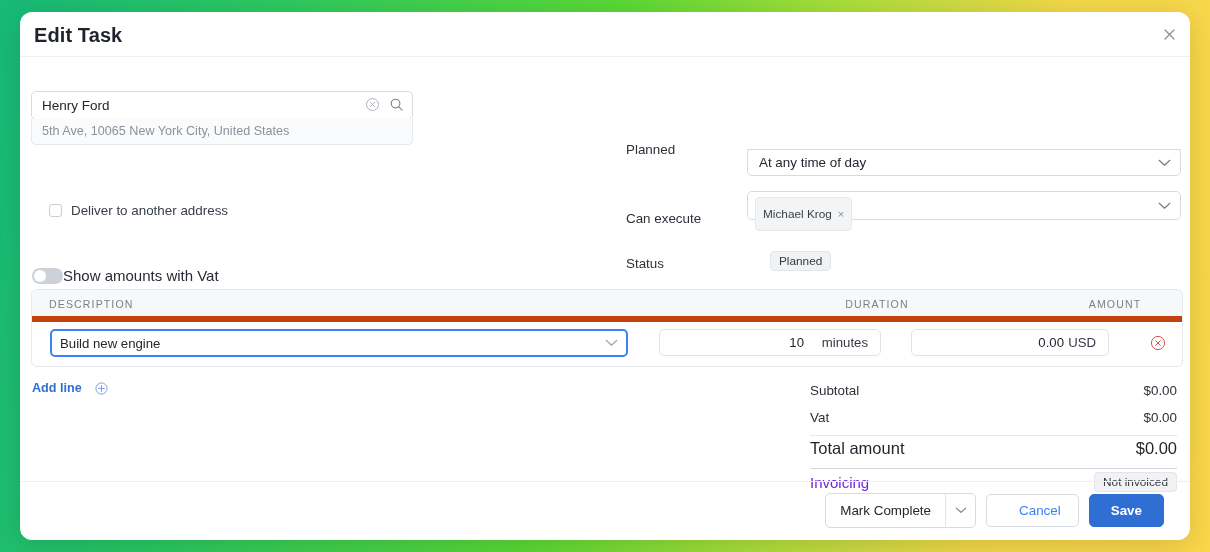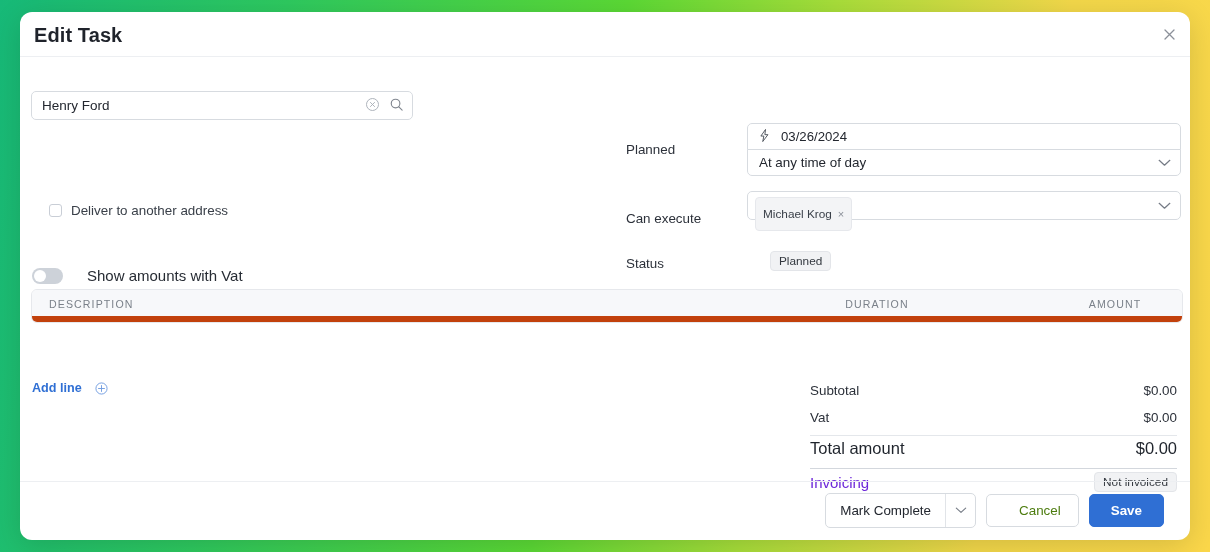--- a/index.html
+++ b/index.html
@@ -140,21 +140,21 @@
     font-size: 13.4px;
     color: #3a4049;
   }
 
   .vatrow {
     position: absolute;
     left: 12px;
     top: 210px;
     display: flex;
     align-items: center;
-    gap: 24px;
+    gap: 0;
     cursor: pointer;
   }
   .toggle {
     width: 31px;
     height: 16px;
     border-radius: 9px;
     background: #cdd2d9;
     position: relative;
     flex: none;
   }
@@ -462,21 +462,21 @@
     align-items: center;
     padding: 0 17px;
     border-radius: 5px;
     font-size: 13.4px;
     cursor: pointer;
     box-sizing: border-box;
   }
   .btn-cancel {
     border: 1px solid #d7dbe0;
     background: #fff;
-    color: #4d7c0f;
+    color: #3b82f6;
     padding-left: 32px;
   }
   .btn-save {
     background: #2f6fd4;
     color: #fff;
     border: 1px solid #2f6fd4;
     font-weight: 600;
     padding: 0 21px;
   }
 </style>
@@ -507,44 +507,39 @@
             </svg>
           </span>
           <span class="ico-search">
             <svg width="15" height="15" viewBox="0 0 16 16">
               <circle cx="7" cy="7" r="4.6" fill="none" stroke="#7f858e" stroke-width="1.2"></circle>
               <path d="M10.5 10.5 L14 14" stroke="#7f858e" stroke-width="1.2" stroke-linecap="round"></path>
             </svg>
           </span>
         </div>
       </div>
+      <div class="customer-address">
+        <span>5th Ave, 10065 New York City, United States</span>
+      </div>
     </div>
 
     <div class="checkrow">
       <div class="checkbox"></div>
       <div class="checkrow-label">Deliver to another address</div>
     </div>
 
     <div class="vatrow">
       <div class="toggle"></div>
       <div class="vat-label">Show amounts with Vat</div>
     </div>
 
     <div class="flabel" style="left:606px; top:85px;">Planned</div>
     <div class="flabel" style="left:606px; top:154px;">Can execute</div>
     <div class="flabel" style="left:606px; top:199px;">Status</div>
 
-    <div class="fbox date-box">
-      <span class="bolt-icon">
-        <svg width="11" height="13" viewBox="0 0 11 14">
-          <path d="M6.6 0.5 L1.6 7.6 L4.8 7.6 L3.6 13.5 L9.2 6.1 L5.9 6.1 Z" fill="none" stroke="#4a4f58" stroke-width="1" stroke-linejoin="round"></path>
-        </svg>
-      </span>
-      <span class="date-val">03/26/2024</span>
-    </div>
 
     <div class="fbox time-box">
       <span class="time-val">At any time of day</span>
       <span class="caret">
         <svg width="13" height="8" viewBox="0 0 14 9">
           <path d="M1 1.5 L7 7 L13 1.5" fill="none" stroke="#767c86" stroke-width="1.4" stroke-linecap="round" stroke-linejoin="round"></path>
         </svg>
       </span>
     </div>
 
@@ -564,20 +559,47 @@
       <span class="badge">Planned</span>
     </div>
 
     <div class="table">
       <div class="thead">
         <div class="th th-desc">DESCRIPTION</div>
         <div class="th th-dur">DURATION</div>
         <div class="th th-amt">AMOUNT</div>
       </div>
 
+      <div class="trow">
+        <div class="desc-select">
+          <span class="val">Build new engine</span>
+          <span class="caret">
+            <svg width="13" height="8" viewBox="0 0 14 9">
+              <path d="M1 1.5 L7 7 L13 1.5" fill="none" stroke="#a0a6af" stroke-width="1.4" stroke-linecap="round" stroke-linejoin="round"></path>
+            </svg>
+          </span>
+        </div>
+
+        <div class="num-field dur-field">
+          <span class="num-val dur-num">10</span>
+          <span class="num-val dur-unit">minutes</span>
+        </div>
+
+        <div class="num-field amt-field">
+          <span class="num-val amt-num">0.00</span>
+          <span class="num-val amt-unit">USD</span>
+        </div>
+
+        <div class="row-delete">
+          <svg width="16" height="16" viewBox="0 0 16 16">
+            <circle cx="8" cy="8" r="6.6" fill="none" stroke="#d9534f" stroke-width="1"></circle>
+            <path d="M5.7 5.7 L10.3 10.3 M10.3 5.7 L5.7 10.3" stroke="#d9534f" stroke-width="1" stroke-linecap="round"></path>
+          </svg>
+        </div>
+      </div>
     </div>
 
     <div class="addline">
       <span class="addline-label">Add line</span>
       <span class="addline-icon">
         <svg width="13" height="13" viewBox="0 0 14 14">
           <circle cx="7" cy="7" r="6" fill="none" stroke="#6e9be0" stroke-width="1"></circle>
           <path d="M7 3.8 L7 10.2 M3.8 7 L10.2 7" stroke="#6e9be0" stroke-width="1" stroke-linecap="round"></path>
         </svg>
       </span>

